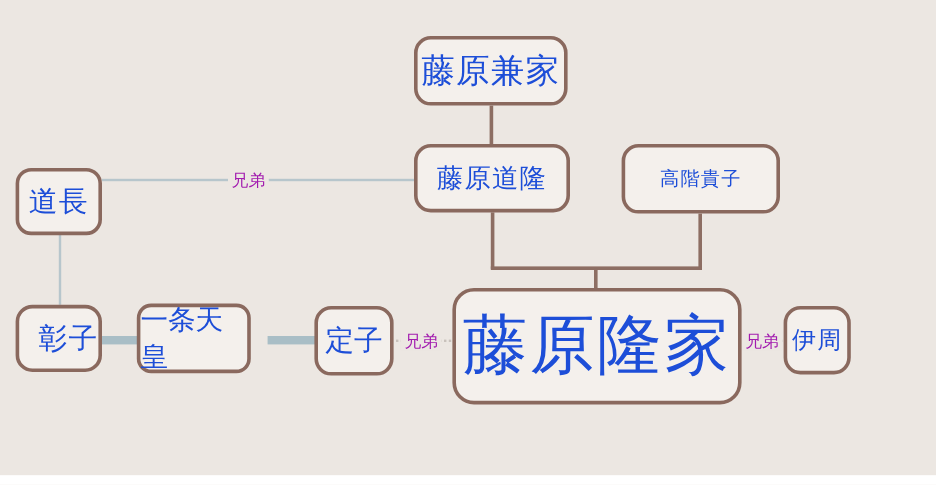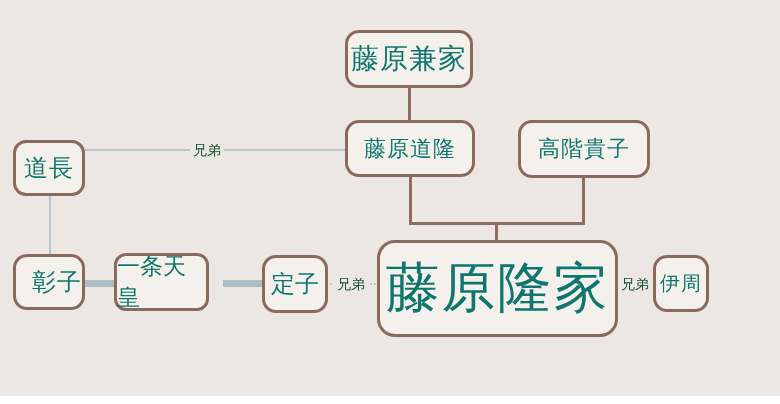--- a/index.html
+++ b/index.html
@@ -7,26 +7,26 @@
     width:780px;height:404px;position:relative;overflow:hidden;
     background:#ece7e2;
     font-family:"Liberation Sans","DejaVu Sans",sans-serif;
   }
   .canvas{position:absolute;inset:0;}
   
   .node{
     position:absolute;box-sizing:border-box;
     background:#f4f0ec;border:3px solid #8a695e;border-radius:14px;
     display:flex;align-items:center;justify-content:center;
-    color:#0f766e;letter-spacing:1px;
+    color:#1d4ed8;letter-spacing:1px;
     z-index:3;
   }
   .n-kaneie   {left:345px;top:30px; width:128px;height:58px;font-size:28px;}
   .n-michitaka{left:345px;top:120px;width:130px;height:57px;font-size:22px;}
-  .n-kishi    {left:518px;top:120px;width:132px;height:58px;font-size:22px;}
+  .n-kishi    {left:518px;top:120px;width:132px;height:58px;font-size:16px;}
   .n-michinaga{left:13px; top:140px;width:72px; height:56px;font-size:24px;border-radius:13px;}
   .n-shoshi   {left:13px; top:254px;width:72px; height:56px;font-size:24px;padding-left:16px;}
   .n-ichijo   {left:114px;top:253px;width:95px;height:58px;font-size:23px;letter-spacing:0;border-radius:12px;}
   .n-teishi   {left:262px;top:255px;width:66px; height:58px;font-size:24px;letter-spacing:0;}
   .n-takaie   {left:377px;top:240px;width:241px;height:97px;font-size:54px;border-radius:18px;letter-spacing:2px;}
   .n-korechika{left:653px;top:255px;width:56px; height:57px;font-size:20px;}
   
   .line{position:absolute;z-index:1;}
   .brown{background:#8d6e63;}
   .blue-thin{background:#b7c6cc;}
@@ -39,21 +39,21 @@
   .l-bar-takaie      {left:495px;top:224px;width:3px;height:16px;}
   .l-michinaga-michitaka{left:85px;top:149px;width:260px;height:2px;}
   .l-michinaga-shoshi{left:49px;top:180px;width:2px;height:74px;}
   .l-shoshi-ichijo   {left:84px;top:280px;width:31px;height:7px;}
   .l-ichijo-teishi   {left:223px;top:280px;width:40px;height:7px;}
   .l-teishi-takaie   {left:330px;top:283px;width:46px;height:0;}
   .l-takaie-korechika{left:619px;top:283px;width:33px;height:0;}
   
   .rel{
     position:absolute;z-index:2;
-    background:#ece7e2;color:#14532d;
+    background:#ece7e2;color:#a21caf;
     font-size:14px;line-height:14px;padding:1px 3px;
     white-space:nowrap;
   }
   .r-top   {left:190px;top:142px;}
   .r-left  {left:334px;top:276px;}
   .r-right {left:618px;top:276px;}
   .footer-strip{
     position:absolute;left:0;bottom:0;width:780px;height:8px;
     background:#ffffff;z-index:4;
   }

